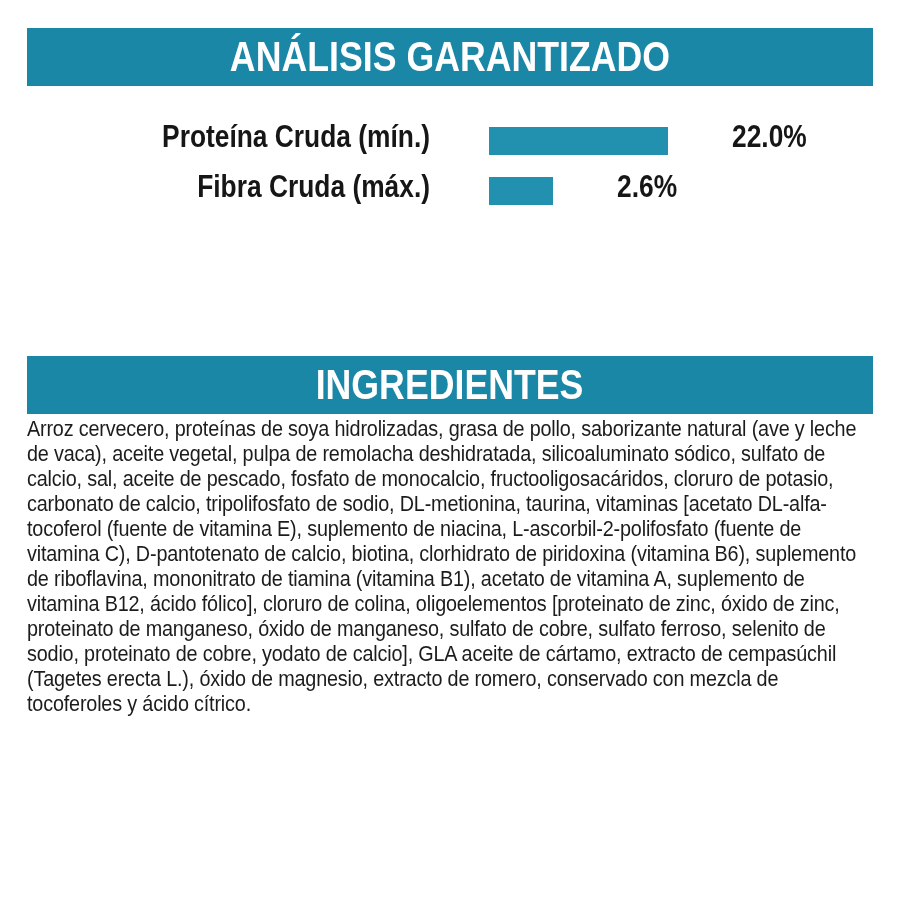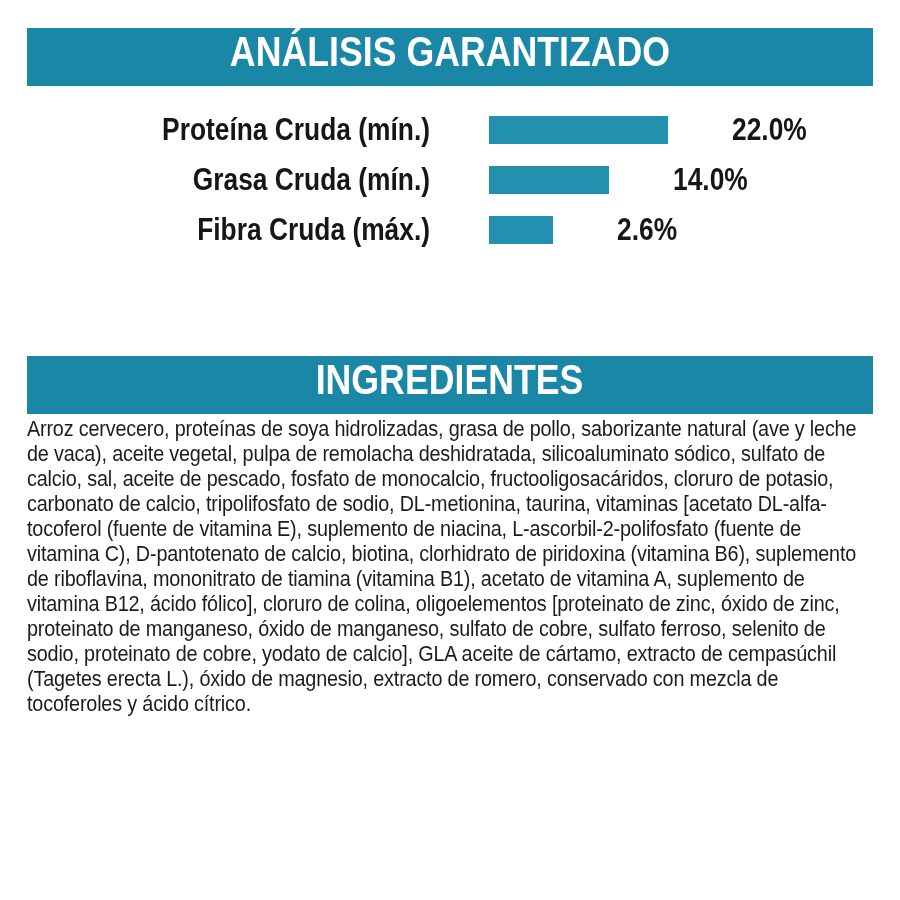--- a/index.html
+++ b/index.html
@@ -15,20 +15,21 @@
     background: #ffffff;
     overflow: hidden;
   }
   .banner {
     position: absolute;
     left: 27px;
     width: 846px;
     height: 58px;
     background: #1b87a6;
     display: flex;
+    align-items: center;
     justify-content: center;
   }
   .banner-title {
     color: #ffffff;
     font-weight: bold;
     font-size: 42px;
     letter-spacing: 0px;
     transform: scaleX(0.85);
     transform-origin: center center;
     white-space: nowrap;
@@ -38,21 +39,21 @@
 
   .chart {
     position: absolute;
     top: 105px;
     left: 27px;
     width: 846px;
   }
   .chart-row {
     height: 50px;
     display: flex;
-    align-items: center;
+    align-items: flex-end;
     gap: 40px;
   }
   .chart-label {
     width: 403px;
     text-align: right;
     font-weight: bold;
     font-size: 31px;
     color: #161616;
     transform: scaleX(0.85);
     transform-origin: right center;
@@ -97,25 +98,20 @@
     <div class="banner-title">ANÁLISIS GARANTIZADO</div>
   </div>
 
   <div class="chart">
     <div class="chart-row">
       <div class="chart-label">Proteína Cruda (mín.)</div>
       <div class="chart-bar" style="width: 179px;"></div>
       <div class="chart-value">22.0%</div>
     </div>
     <div class="chart-row">
-      <div class="chart-label">Grasa Cruda (mín.)</div>
-      <div class="chart-bar" style="width: 120px;"></div>
-      <div class="chart-value">14.0%</div>
-    </div>
-    <div class="chart-row">
       <div class="chart-label">Fibra Cruda (máx.)</div>
       <div class="chart-bar" style="width: 64px;"></div>
       <div class="chart-value">2.6%</div>
     </div>
   </div>
 
   <div class="banner" id="ingredients-banner">
     <div class="banner-title">INGREDIENTES</div>
   </div>
 

